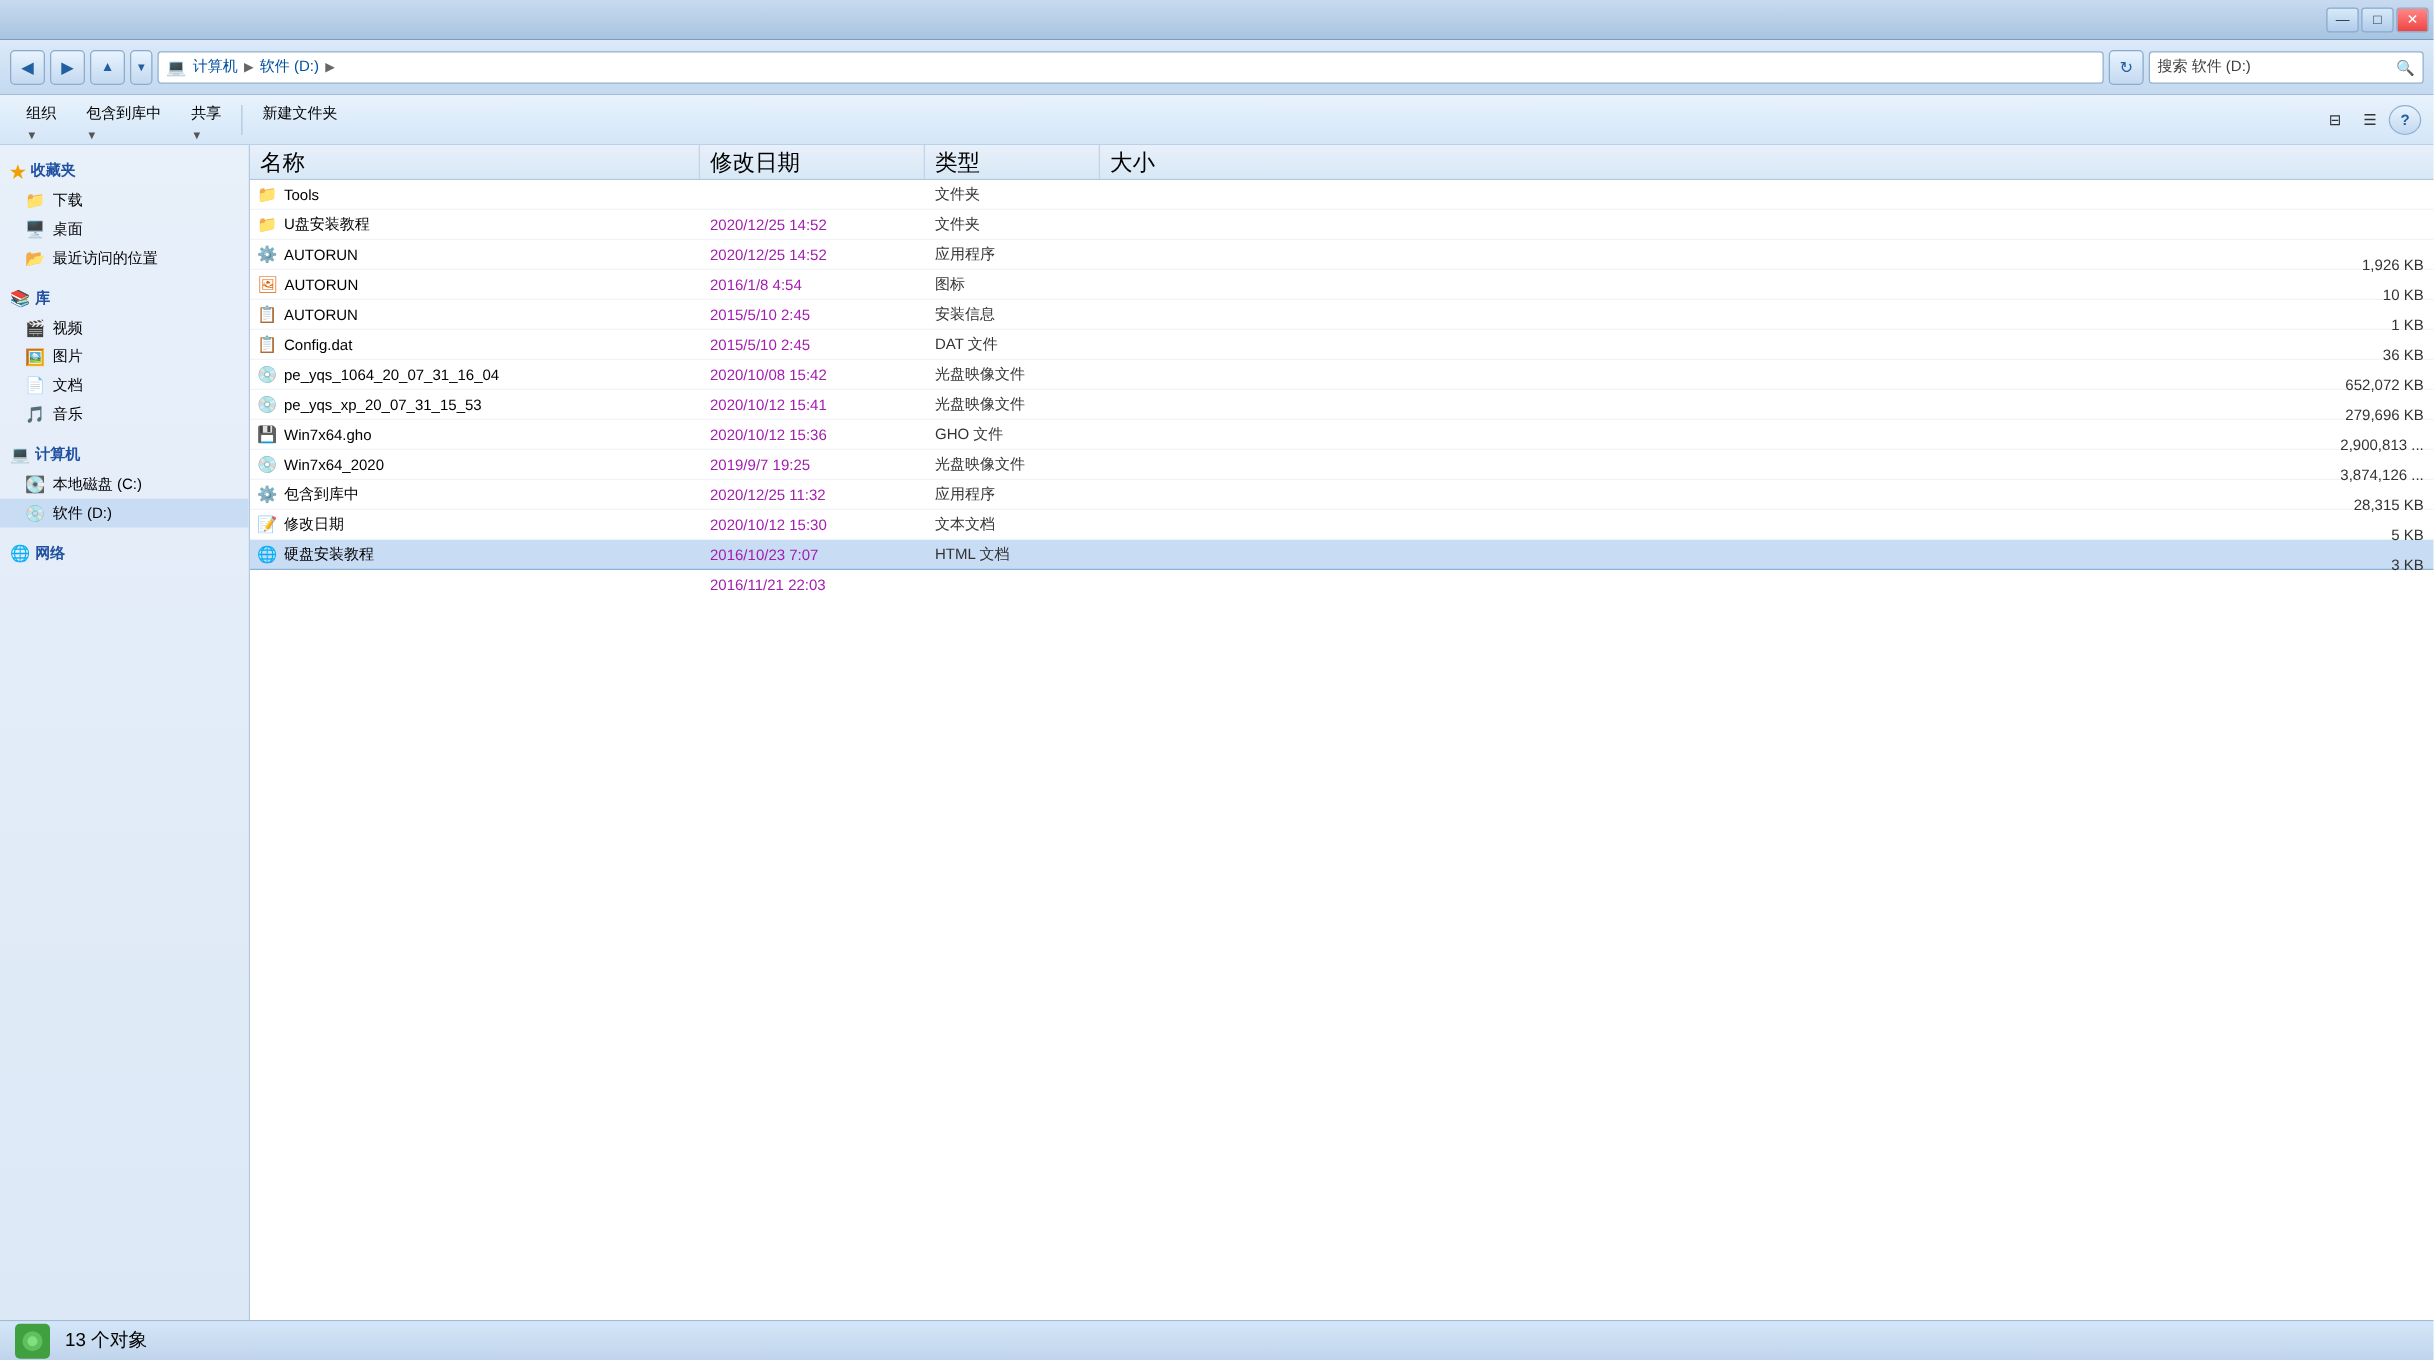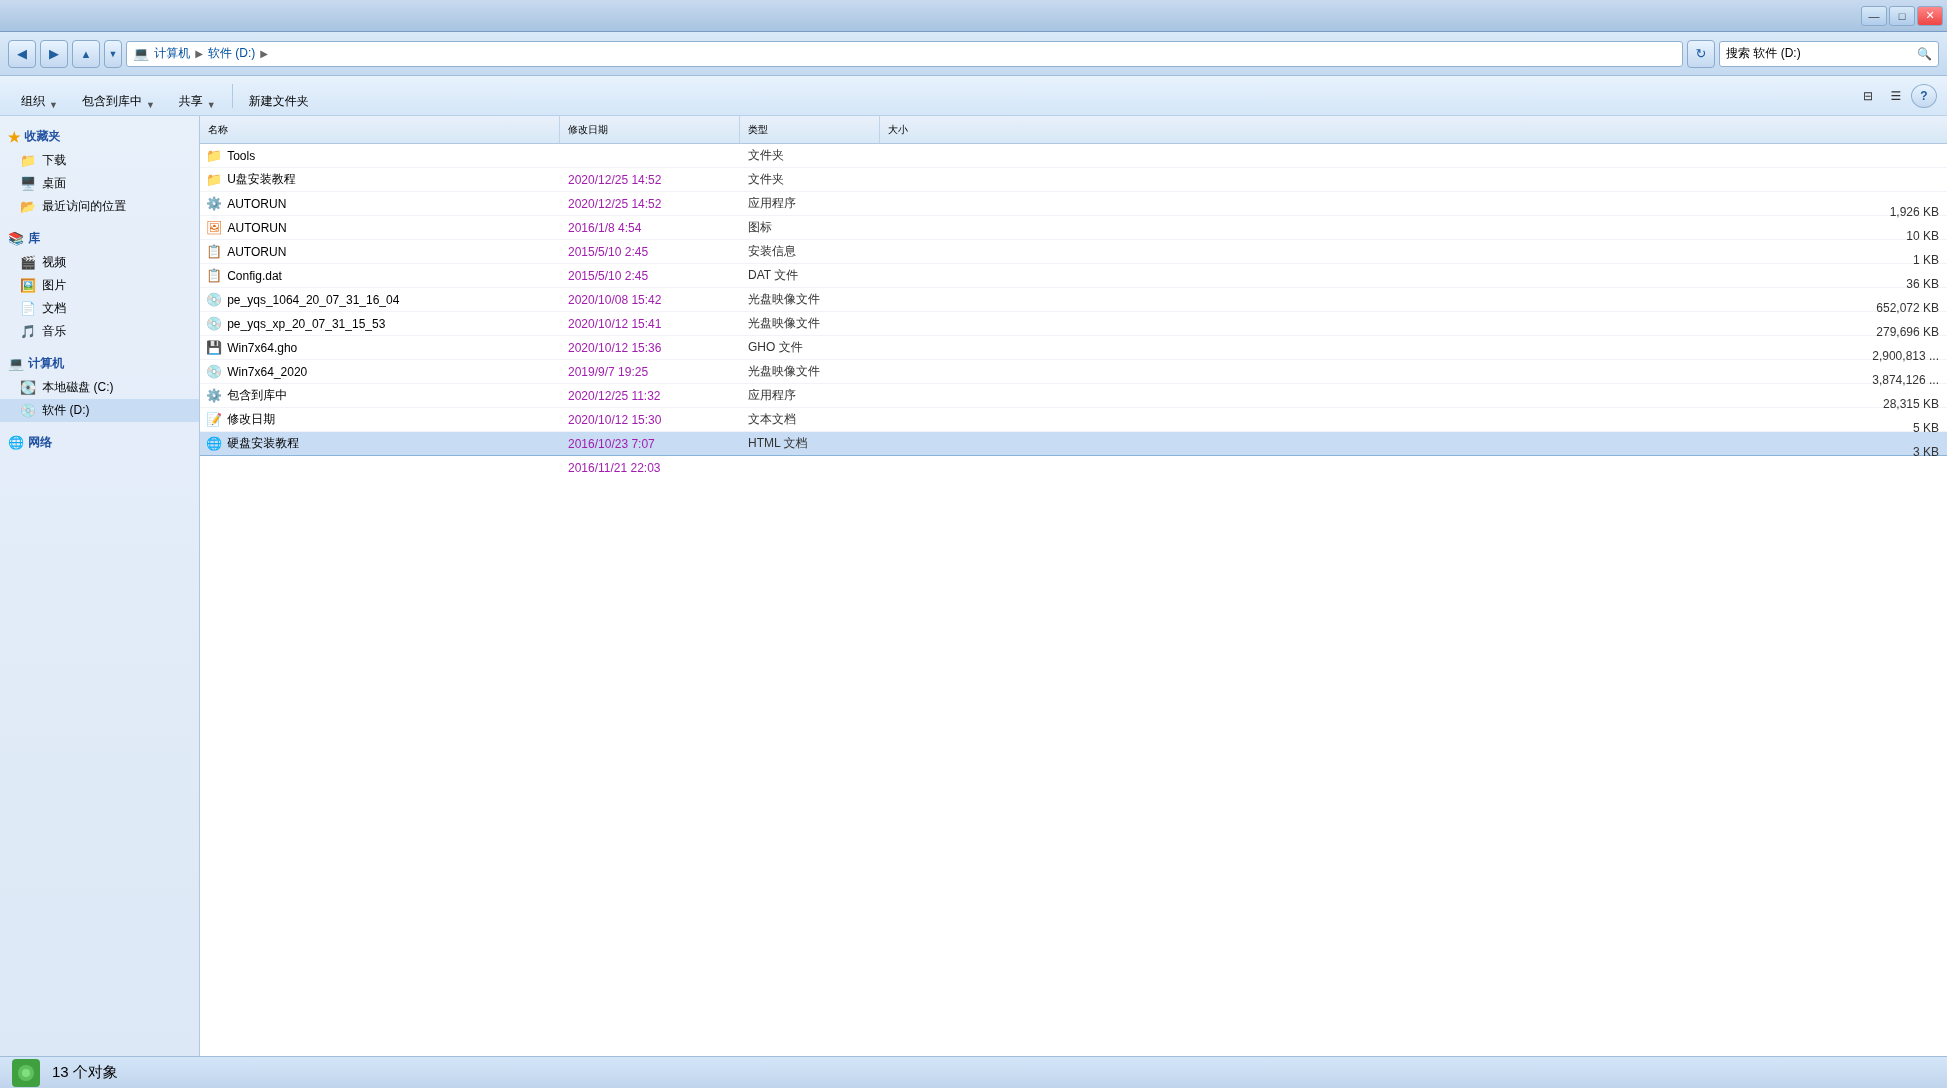--- a/index.html
+++ b/index.html
@@ -103,21 +103,21 @@
     .search-bar {
       width: 220px;
       height: 26px;
       border: 1px solid #90b0d0;
       border-radius: 3px;
       display: flex;
       align-items: center;
       background: white;
       padding: 0 6px;
       gap: 4px;
-      color: #000000;
+      color: #404040;
       font-size: 12px;
     }
 
     
     .toolbar {
       height: 40px;
       background: linear-gradient(to bottom, #e8f2fc 0%, #d4e6f8 100%);
       display: flex;
       align-items: center;
       padding: 0 10px;
@@ -125,24 +125,25 @@
       gap: 2px;
     }
     .toolbar-btn {
       height: 30px;
       padding: 0 10px;
       border: 1px solid transparent;
       border-radius: 3px;
       background: transparent;
       cursor: pointer;
       display: flex;
-      align-items: flex-end;
+      align-items: flex-start;
       gap: 4px;
       font-size: 12px;
       color: #000;
+      flex-direction: column;
     }
     .toolbar-separator {
       width: 1px;
       height: 24px;
       background: #b0c8e0;
       margin: 0 3px;
     }
     .dropdown-arrow {
       font-size: 9px;
       color: #555;
@@ -196,21 +197,21 @@
       display: flex;
       flex-direction: column;
       background: white;
     }
     .column-header {
       display: flex;
       align-items: center;
       background: linear-gradient(to bottom, #e8f0fa, #d8e8f6);
       border-bottom: 1px solid #b0c8e0;
       height: 28px;
-      font-size: 10px;
+      font-size: 18px;
       color: #000;
     }
     .col-name {
       width: 360px;
       padding: 0 8px;
       border-right: 1px solid #c0d4e8;
       height: 100%;
       display: flex;
       align-items: center;
       cursor: pointer;

